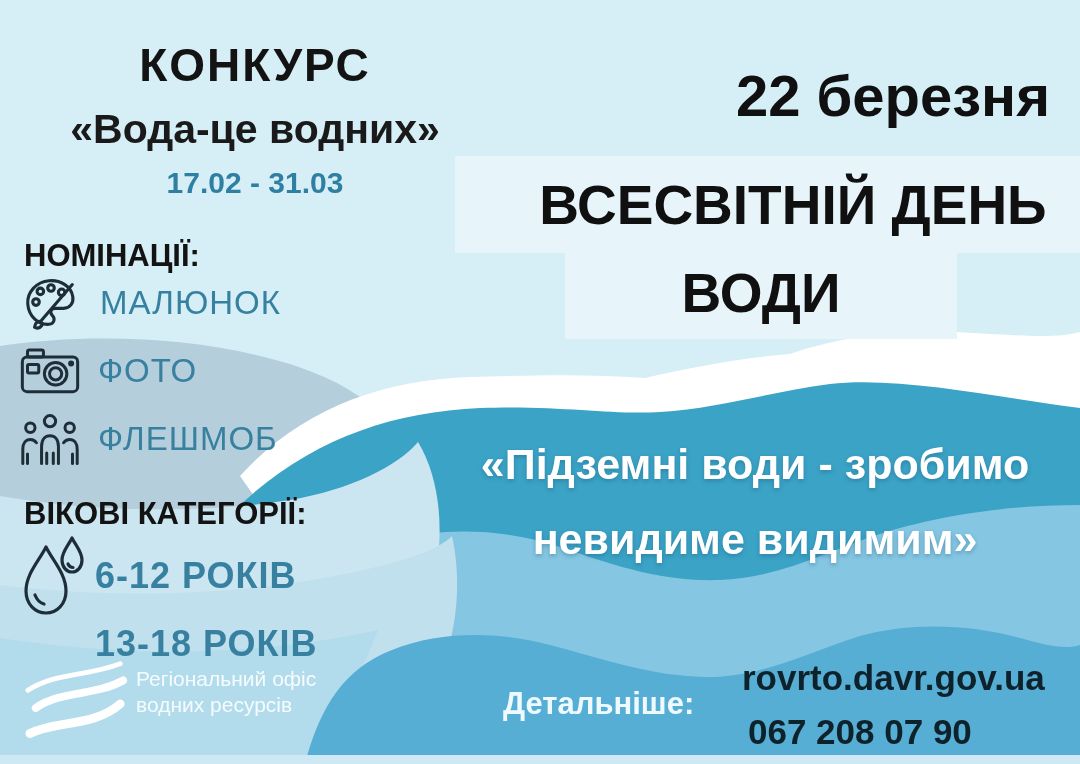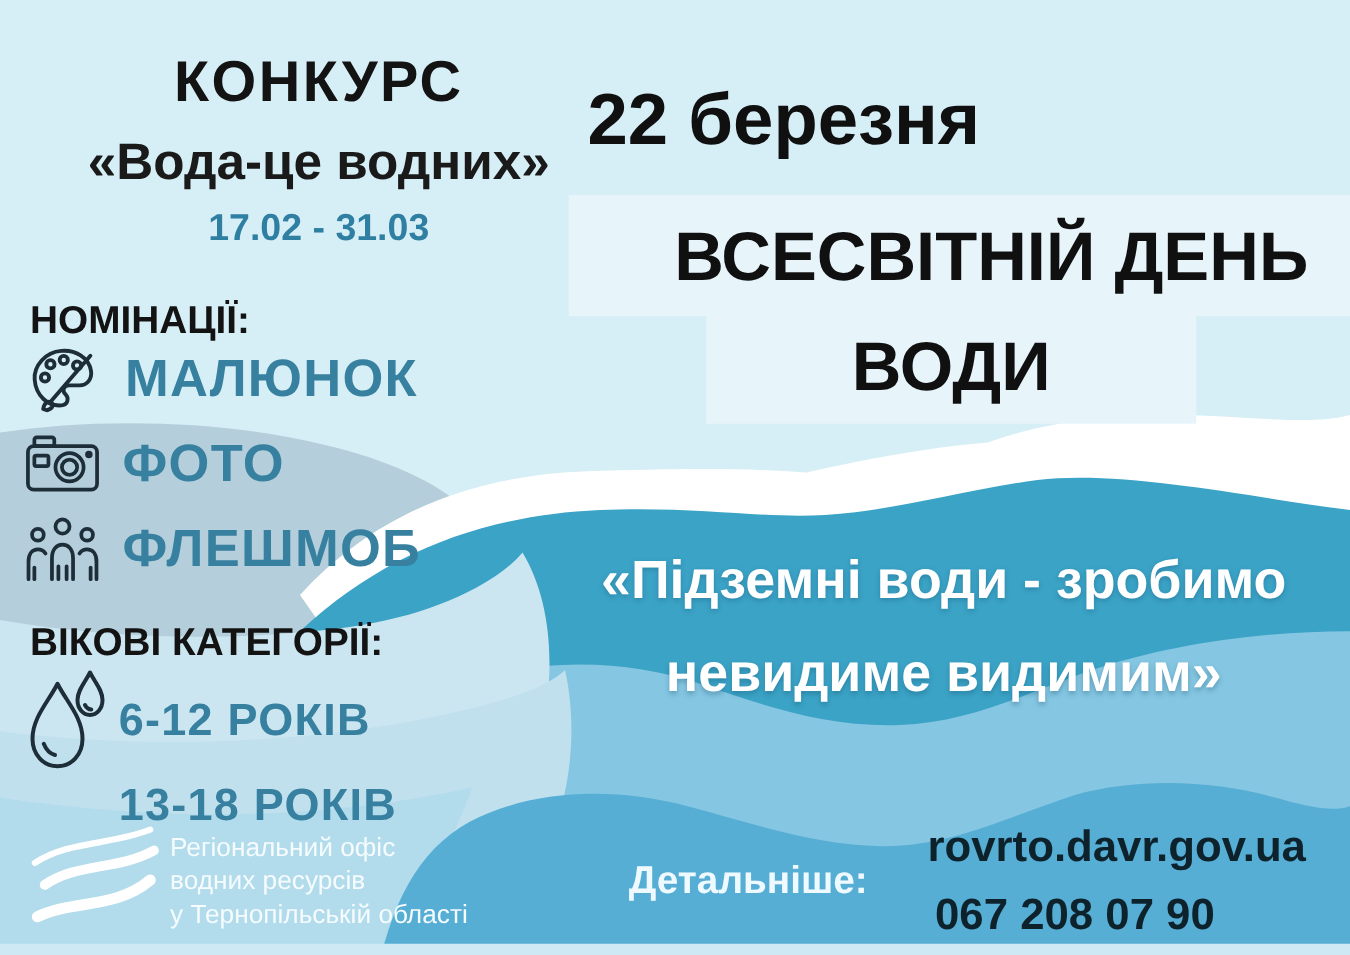--- a/index.html
+++ b/index.html
@@ -13,25 +13,25 @@
   .bg{position:absolute;inset:0;width:100%;height:100%;display:block;}
   .abs{position:absolute;}
   .txt{white-space:nowrap;margin-top:12px;}
   
   .contest-title{left:0;top:26px;width:510px;text-align:center;font-size:46px;font-weight:700;color:#131313;letter-spacing:2px;}
   .contest-name{left:0;top:94px;width:510px;text-align:center;font-size:41px;font-weight:700;color:#1a1a1a;}
   .contest-dates{left:0;top:154px;width:510px;text-align:center;font-size:30px;font-weight:700;color:#2f7fa3;}
   .section-heading{font-size:31px;font-weight:700;color:#131313;}
   .nom-row{display:flex;align-items:center;gap:18px;}
   .nom-icon{display:flex;align-items:center;justify-content:center;}
-  .nom-label{font-size:42px;font-weight:700;color:#37809f;letter-spacing:1px;}
+  .nom-label{font-size:33px;font-weight:400;color:#37809f;letter-spacing:1px;}
   .age-label{font-size:36px;font-weight:700;color:#37809f;letter-spacing:1px;}
   .org-text{font-size:21px;line-height:1.26;color:#f6fcfe;font-weight:400;}
   
-  .event-date{left:470px;top:50px;width:580px;text-align:left;font-size:58px;font-weight:700;color:#101010;}
+  .event-date{left:470px;top:50px;width:580px;text-align:right;font-size:58px;font-weight:700;color:#101010;}
   .title-box{background:#e7f5fb;display:flex;align-items:center;justify-content:center;font-weight:700;color:#101010;}
   .title-box-1{left:455px;top:156px;width:676px;height:97px;font-size:55px;}
   .title-box-2{left:549px;top:247px;width:392px;height:92px;font-size:55px;margin-left:16px;}
   .slogan{width:660px;text-align:center;font-size:43px;font-weight:700;color:#ffffff;text-shadow:0 2px 4px rgba(16,78,108,0.35);}
   .slogan-1{left:425px;top:428px;}
   .slogan-2{left:425px;top:503px;}
   .details-label{left:503px;top:674px;font-size:31px;font-weight:700;color:#eefaff;}
   .contact{font-size:35px;font-weight:700;color:#0e222c;text-align:right;}
   .website{left:742px;top:646px;}
   .phone{left:748px;top:700px;}
@@ -132,21 +132,20 @@
   <span class="abs" style="left:22px;top:658px;">
     <svg width="108" height="92" viewBox="0 0 110 92" fill="none" stroke="#ffffff" stroke-linecap="round">
       <path d="M6,32 C34,14 66,18 100,5" stroke-width="5"></path>
       <path d="M14,50 C40,32 74,38 103,22" stroke-width="8"></path>
       <path d="M8,76 C36,62 72,70 100,46" stroke-width="9"></path>
     </svg>
   </span>
   <div class="abs org-text" style="left:136px;top:666px;">
     <div>Регіональний офіс</div>
     <div>водних ресурсів</div>
-    <div>у Тернопільській області</div>
   </div>
 
   <div class="abs txt event-date">22 березня</div>
   <div class="abs title-box title-box-1">ВСЕСВІТНІЙ ДЕНЬ</div>
   <div class="abs title-box title-box-2">ВОДИ</div>
 
   <div class="abs txt slogan slogan-1">«Підземні води - зробимо</div>
   <div class="abs txt slogan slogan-2">невидиме видимим»</div>
 
   <div class="abs txt details-label">Детальніше:</div>

